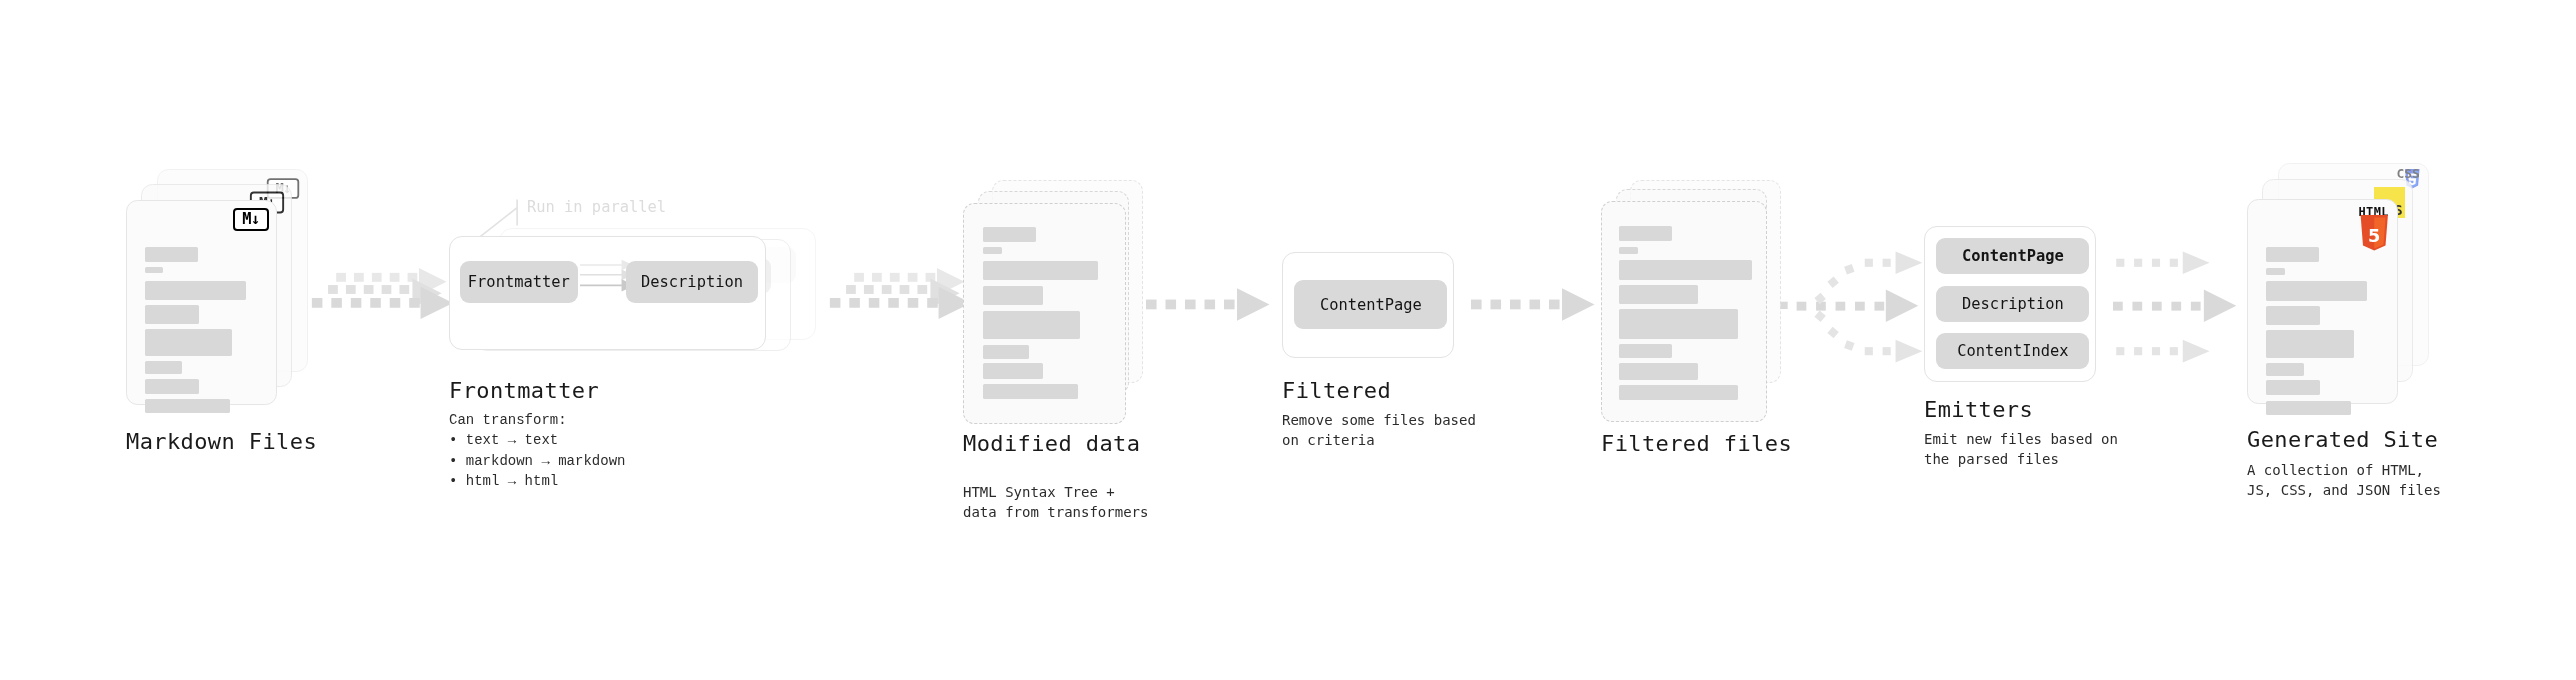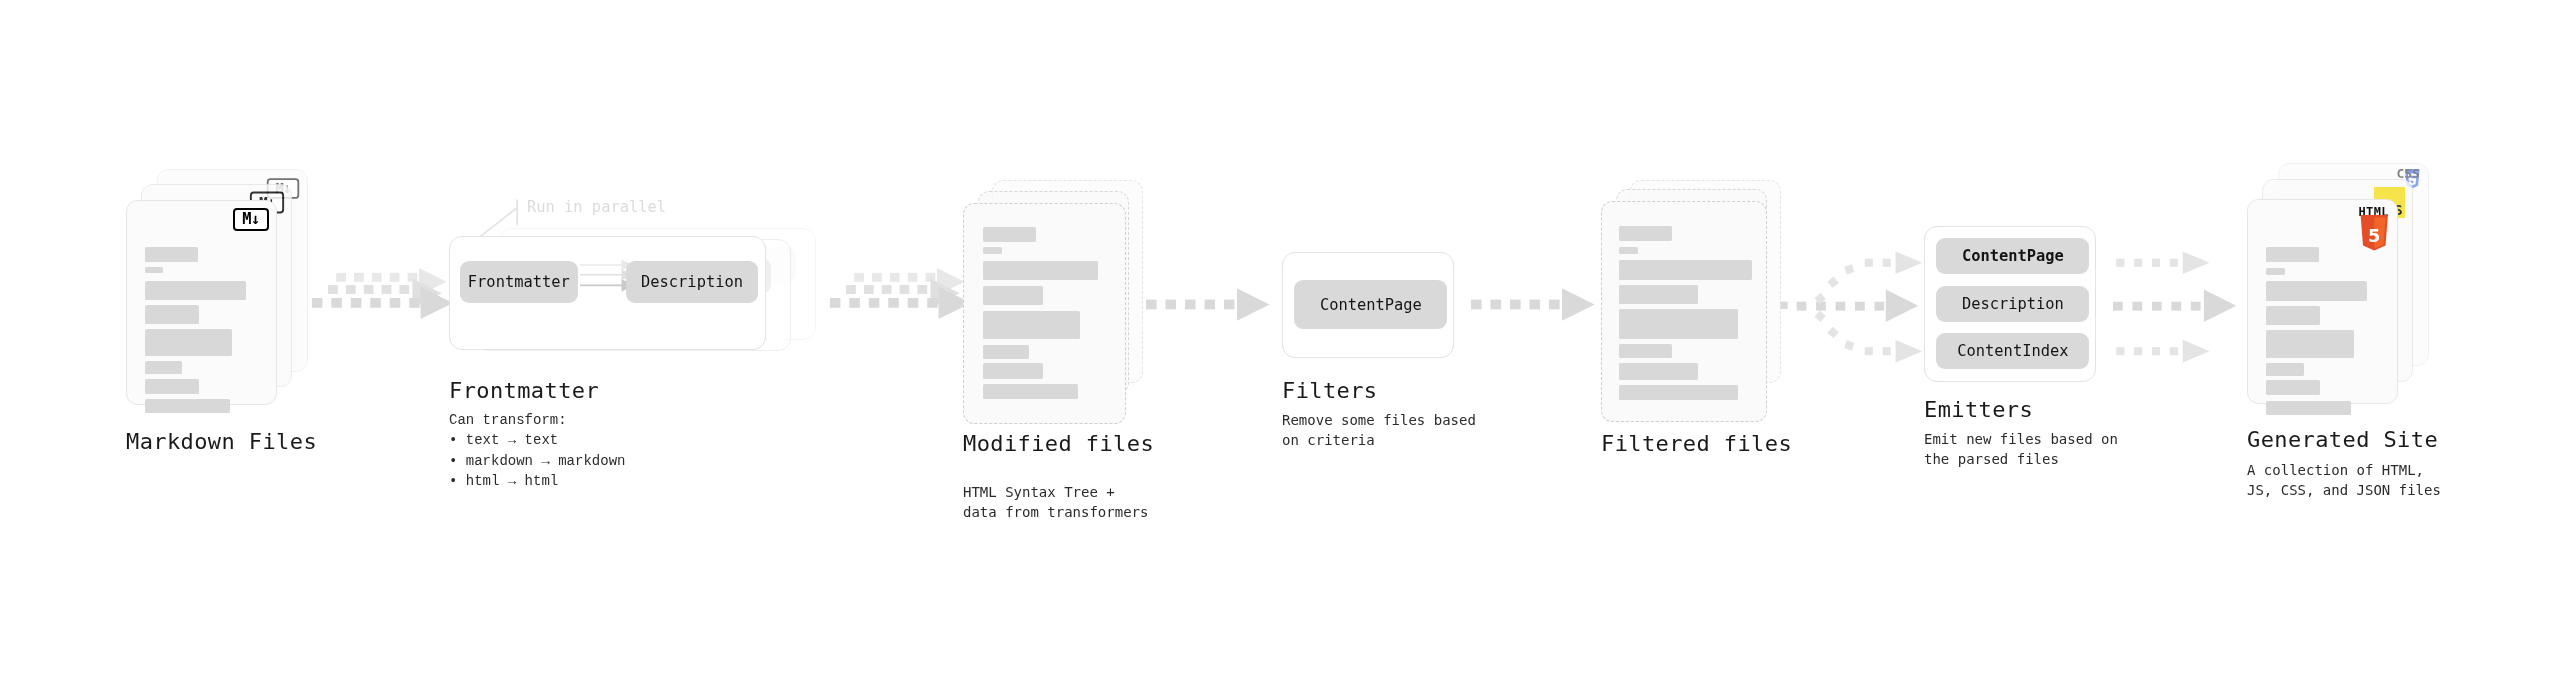--- a/index.html
+++ b/index.html
@@ -220,21 +220,21 @@
       <div class="skel" style="left:18.7px; top:23px; width:53px; height:14.6px;"></div>
       <div class="skel" style="left:18.7px; top:43px; width:19.5px; height:6.5px;"></div>
       <div class="skel" style="left:18.7px; top:57px; width:115px; height:18.7px;"></div>
       <div class="skel" style="left:18.7px; top:82px; width:60px; height:18.7px;"></div>
       <div class="skel" style="left:18.7px; top:107px; width:97px; height:28.4px;"></div>
       <div class="skel" style="left:18.7px; top:141px; width:46px; height:14px;"></div>
       <div class="skel" style="left:18.7px; top:159px; width:60px; height:16.3px;"></div>
       <div class="skel" style="left:18.7px; top:180px; width:95px; height:14.6px;"></div>
     </div>
   </div>
-  <div class="cap-title" style="left:963px; top:431px;">Modified files</div>
+  <div class="cap-title" style="left:963px; top:431px;">Modified data</div>
   <div class="cap-sub" style="left:963px; top:465px;margin-top:17px;">HTML Syntax Tree +
 data from transformers</div>
 
   <div class="arrow-layer" style="left:1146px; top:288px;">
     <svg class="deco" width="130" height="41" viewBox="0 0 160 50">
       <g fill="#d9d9d9">
         <rect x="0" y="14" width="13" height="12"></rect>
           <rect x="24" y="14" width="13" height="12"></rect>
         <rect x="48" y="14" width="13" height="12"></rect>
           <rect x="72" y="14" width="13" height="12"></rect>
@@ -242,21 +242,21 @@
         <path d="M112 0 L152 20 L112 40 Z"></path>
       </g>
     </svg>
   </div>
 
   <div class="group-box" style="left:1282px; top:252px; width:172px; height:106px;">
     <div class="pill" style="left:11.4px; top:27px; width:153px; height:49px;">
       <span>ContentPage</span>
     </div>
   </div>
-  <div class="cap-title" style="left:1282px; top:378px;">Filters</div>
+  <div class="cap-title" style="left:1282px; top:378px;">Filtered</div>
   <div class="cap-sub" style="left:1282px; top:410px;">Remove some files based
 on criteria</div>
 
   <div class="arrow-layer" style="left:1471px; top:288px;">
     <svg class="deco" width="130" height="41" viewBox="0 0 160 50">
       <g fill="#d9d9d9">
         <rect x="0" y="14" width="13" height="12"></rect>
           <rect x="24" y="14" width="13" height="12"></rect>
         <rect x="48" y="14" width="13" height="12"></rect>
           <rect x="72" y="14" width="13" height="12"></rect>

